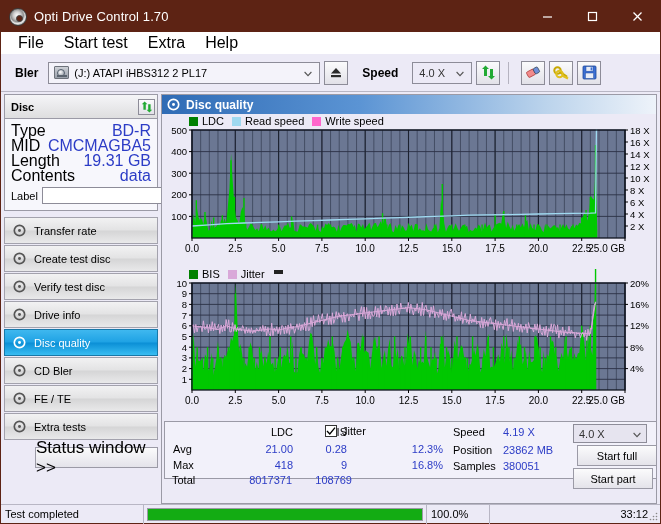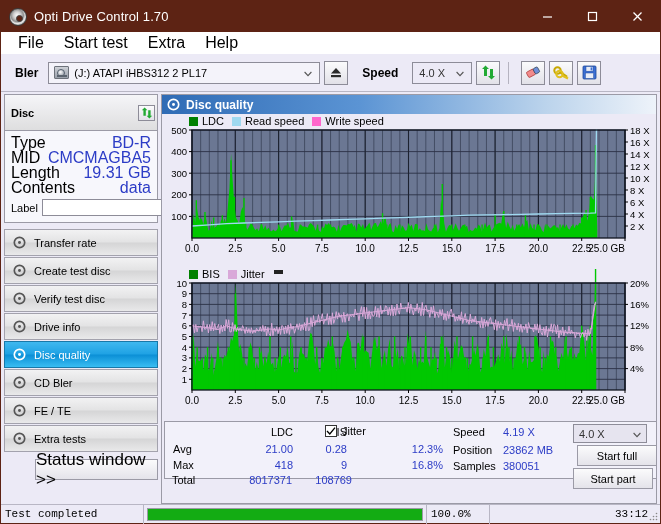--- a/index.html
+++ b/index.html
@@ -111,21 +111,21 @@
   }
   .tb-sep { width:1px; height:22px; background:#b5b3c0; margin:0 8px; }
 
   
   .body-wrap { display:flex; height: 100%; }
   .left-pane { width: 160px; background:#eceaf6; padding: 2px 3px 0 3px; }
   .right-pane { flex:1; padding: 2px 3px 0 0; }
 
   
   .disc-head {
-    height:36px; display:flex; align-items:center; justify-content:space-between;
+    height:24px; display:flex; align-items:center; justify-content:space-between;
     background: linear-gradient(#f5f5f8,#dededf);
     border:1px solid #9b9aa6; border-bottom:none;
     padding: 0 2px 0 6px;
   }
   .disc-head .t { font-size:11px; font-weight:bold; color:#000; }
   .disc-body {
     background:#f7f7fc; border:1px solid #9b9aa6;
     padding: 4px 6px 5px 6px;
   }
   .disc-row { display:flex; justify-content:space-between; font-size:16px; line-height:15px; }
@@ -204,21 +204,21 @@
     border:1px solid #9b9aa6;display:flex;align-items:center;justify-content:center;
     font-size:11px;color:#000;
   }
 
   
   .statusbar {
     position:absolute; left:0; right:0; bottom:0; height:19px;
     background:#eceaf6; border-top:1px solid #b8b6c4;
     display:flex; align-items:center; font-size:11px; color:#000;
   }
-  .sb-cell { height:19px; display:flex; align-items:center; padding:0 4px; border-right:1px solid #b8b6c4;font-family:Liberation Mono, monospace; }
+  .sb-cell { height:19px; display:flex; align-items:center; padding:0 4px; border-right:1px solid #b8b6c4; }
   .progress-outer {
     width:276px; height:13px; background:#fff; border:1px solid #9b9aa6; margin:0 3px;
   }
   .progress-inner { height:100%; background:#13ac13; }
   .grip { position:absolute; right:2px; bottom:2px; width:10px;height:10px; }
 </style>
 </head>
 <body>
 
 <div id="app">

